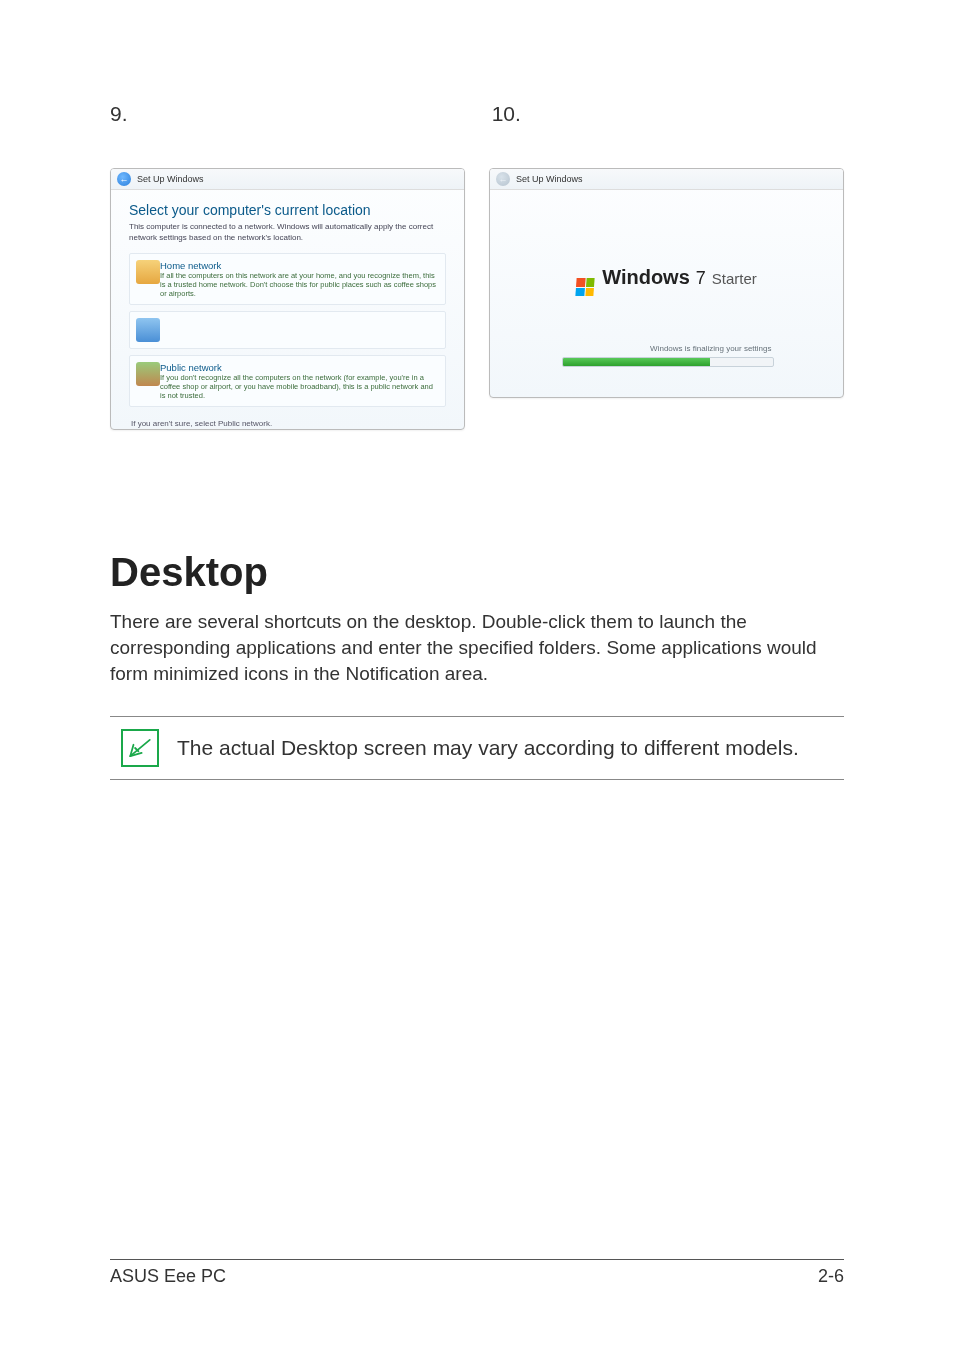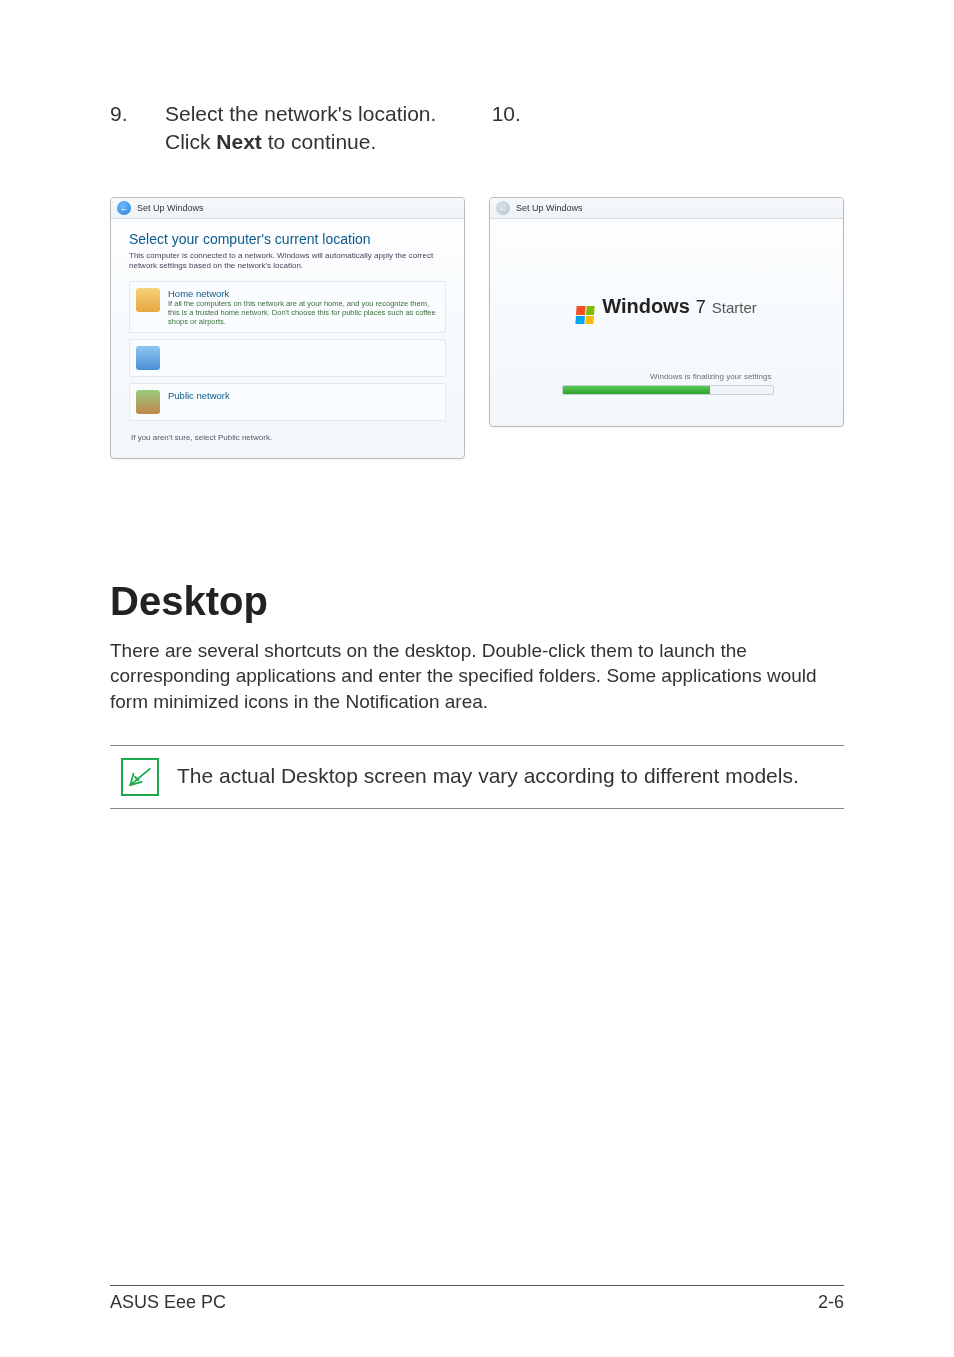--- a/index.html
+++ b/index.html
@@ -88,21 +88,20 @@
     margin: 2px 0 4px 0;
   }
   .wiz-sub {
     color: #445;
     font-size: 8px;
     margin-bottom: 10px;
     line-height: 1.3;
   }
   .wiz-opt {
     display: flex;
-    gap: 8px;
     padding: 6px 6px;
     border: 1px solid #e2e9f0;
     border-radius: 2px;
     background: #fafdff;
     margin-bottom: 6px;
   }
   .wiz-icon {
     width: 24px;
     height: 24px;
     border-radius: 3px;
@@ -193,40 +192,37 @@
     align-items: center;
     justify-content: center;
     flex: none;
   }
   .note-icon svg { width: 26px; height: 26px; }
 
   .footer {
     position: absolute;
     left: 110px;
     right: 110px;
-    bottom: 44px;
+    bottom: 70px;
     border-top: 1px solid #555;
     padding-top: 6px;
     display: flex;
     justify-content: space-between;
     font-size: 18px;
     color: #333;
   }
 </style>
 </head>
 <body>
 
 <div class="page">
 
   <div class="steps-row">
     <div class="step">
       <div class="step-num">9.</div>
-      <div class="step-text">
-        <span>Select the network's location. Click </span><b>Next</b><span> to continue.</span>
-      </div>
     </div>
     <div class="step">
       <div class="step-num">10.</div>
     </div>
   </div>
 
   <div class="shots-row">
 
     <div class="shot shot-left">
       <div class="wiz-title">
@@ -244,20 +240,21 @@
             <div class="wiz-opt-d">If all the computers on this network are at your home, and you recognize them, this is a trusted home network. Don't choose this for public places such as coffee shops or airports.</div>
           </div>
         </div>
         <div class="wiz-opt">
           <div class="wiz-icon ic-work"></div>
         </div>
         <div class="wiz-opt">
           <div class="wiz-icon ic-public"></div>
           <div>
             <div class="wiz-opt-t">Public network</div>
+            <div class="wiz-opt-d">If you don't recognize all the computers on the network (for example, you're in a coffee shop or airport, or you have mobile broadband), this is a public network and is not trusted.</div>
           </div>
         </div>
       </div>
       <div class="wiz-foot">If you aren't sure, select Public network.</div>
     </div>
 
     <div class="shot shot-right">
       <div class="wiz-title">
         <span class="wiz-back" style="background:radial-gradient(circle at 40% 35%,#d8e2ea,#b6c3cf);color:#eef3f7">←</span>
         <span>Set Up Windows</span>

